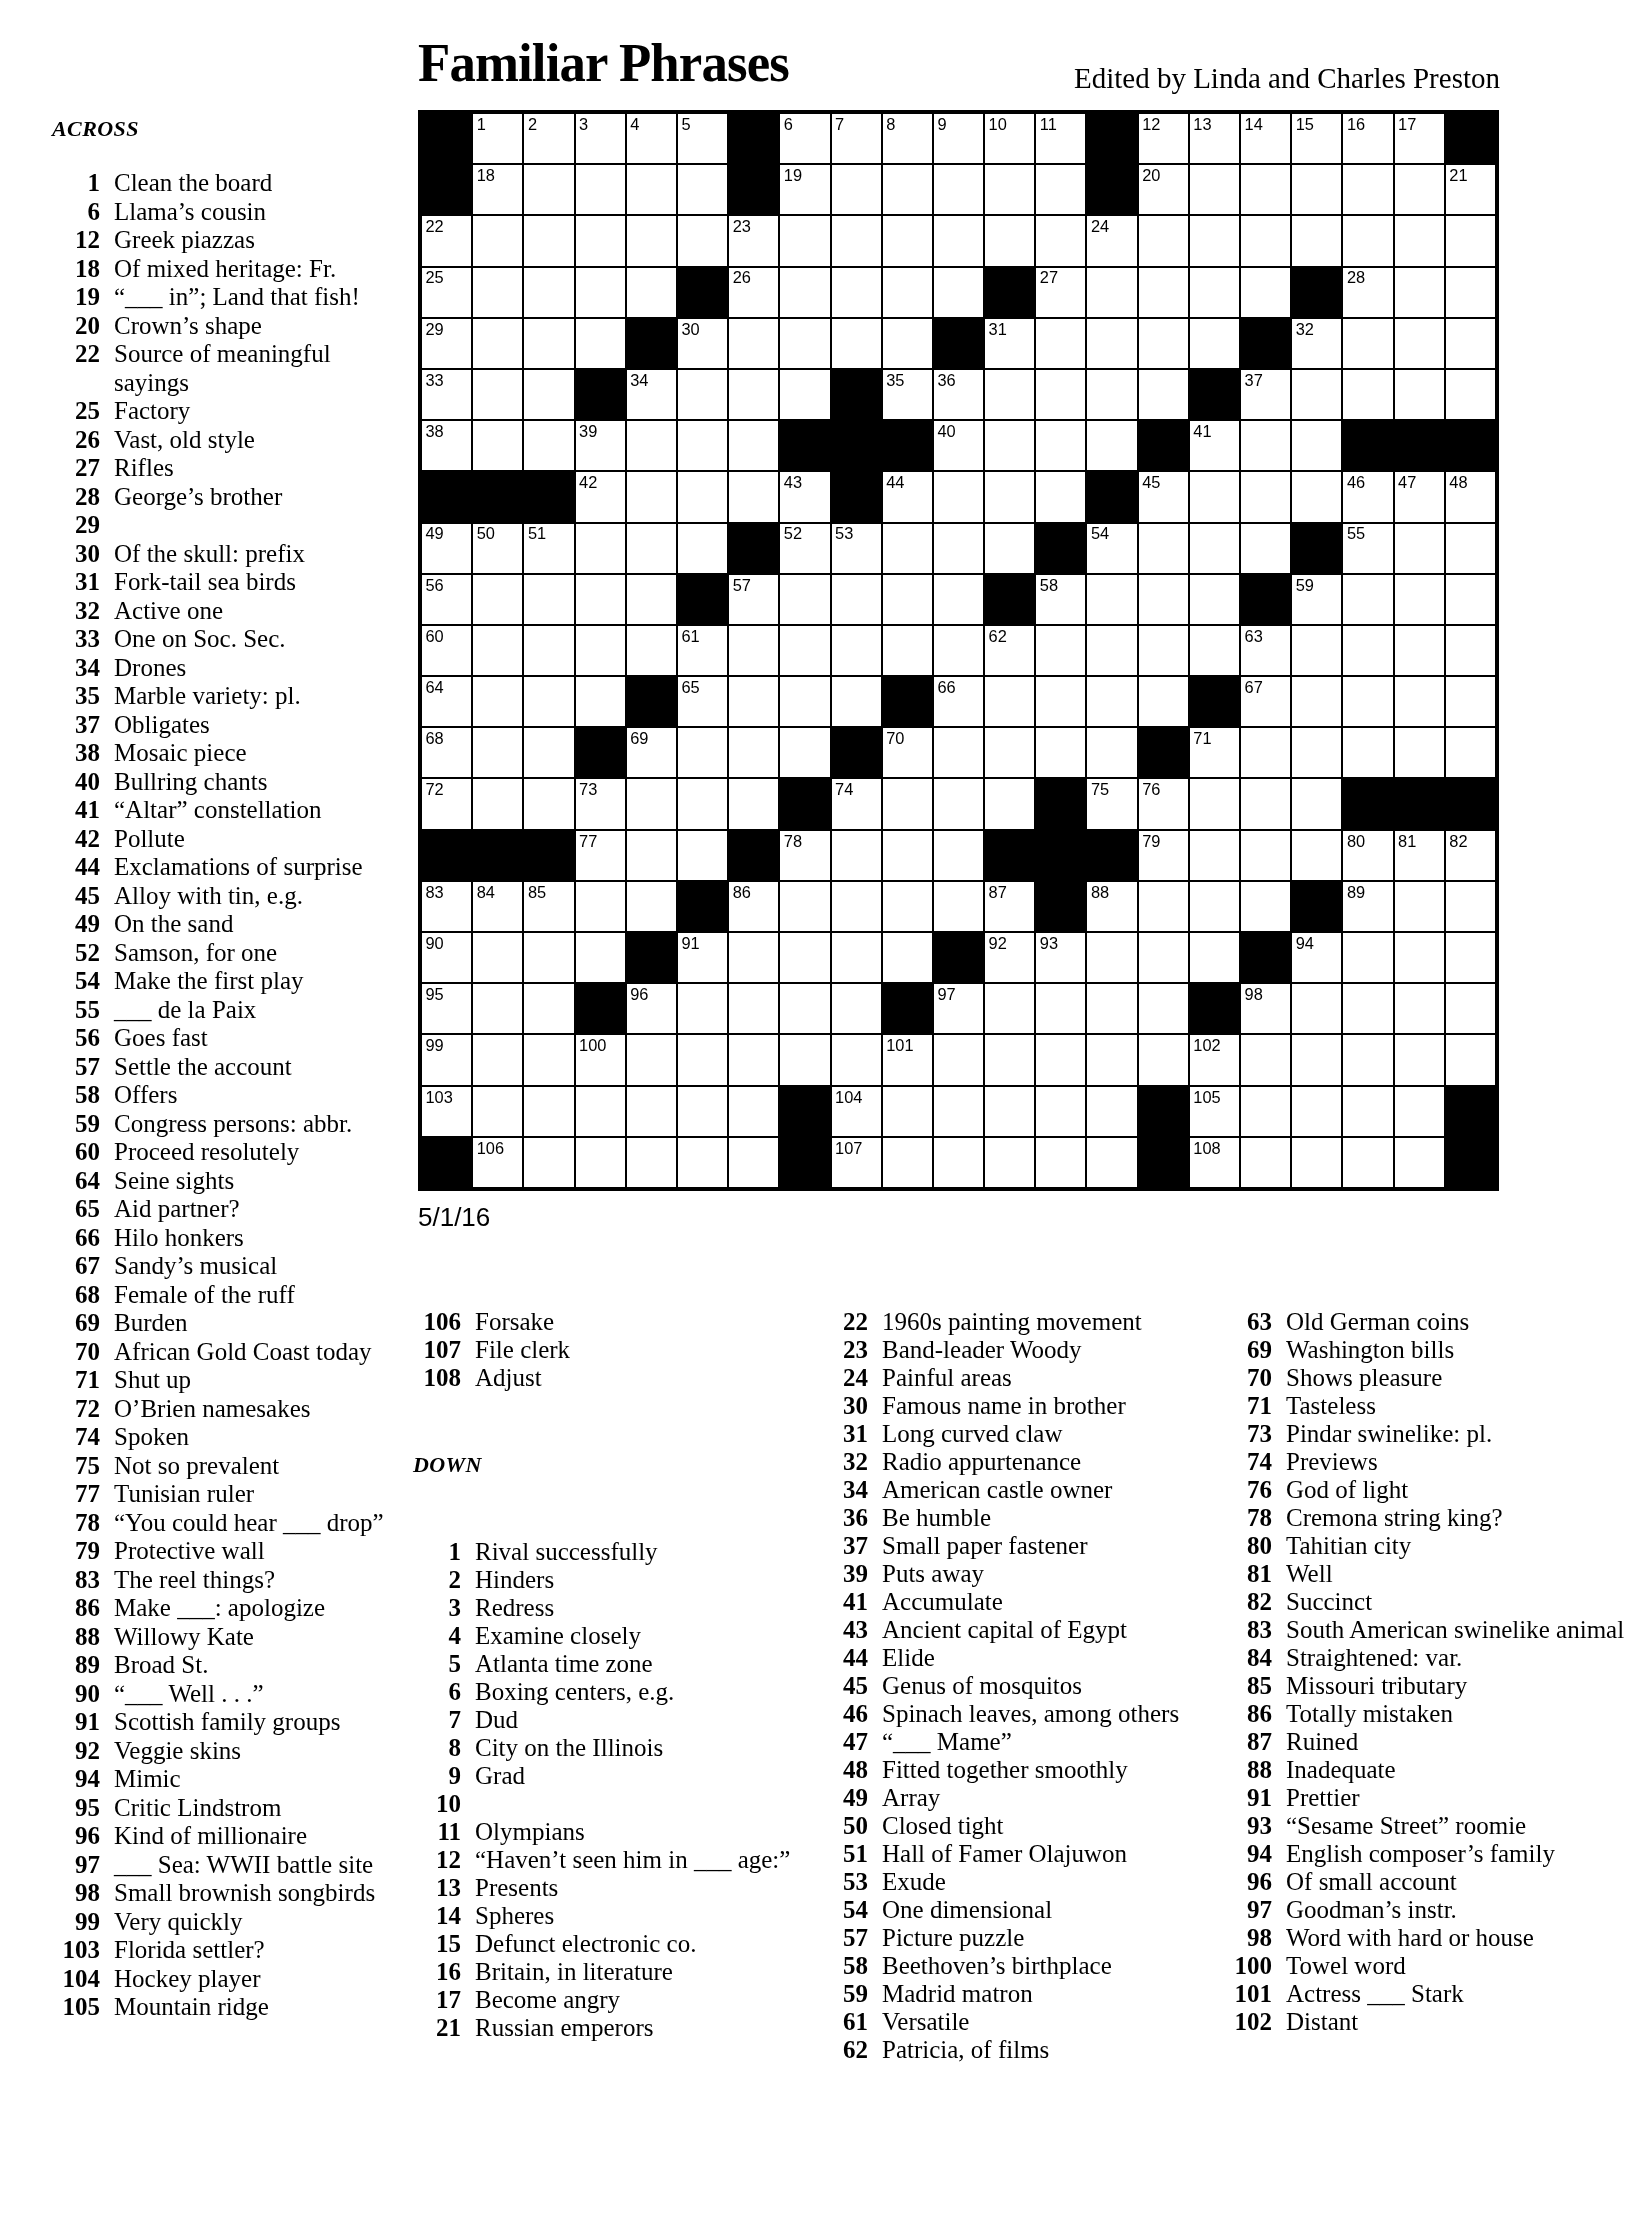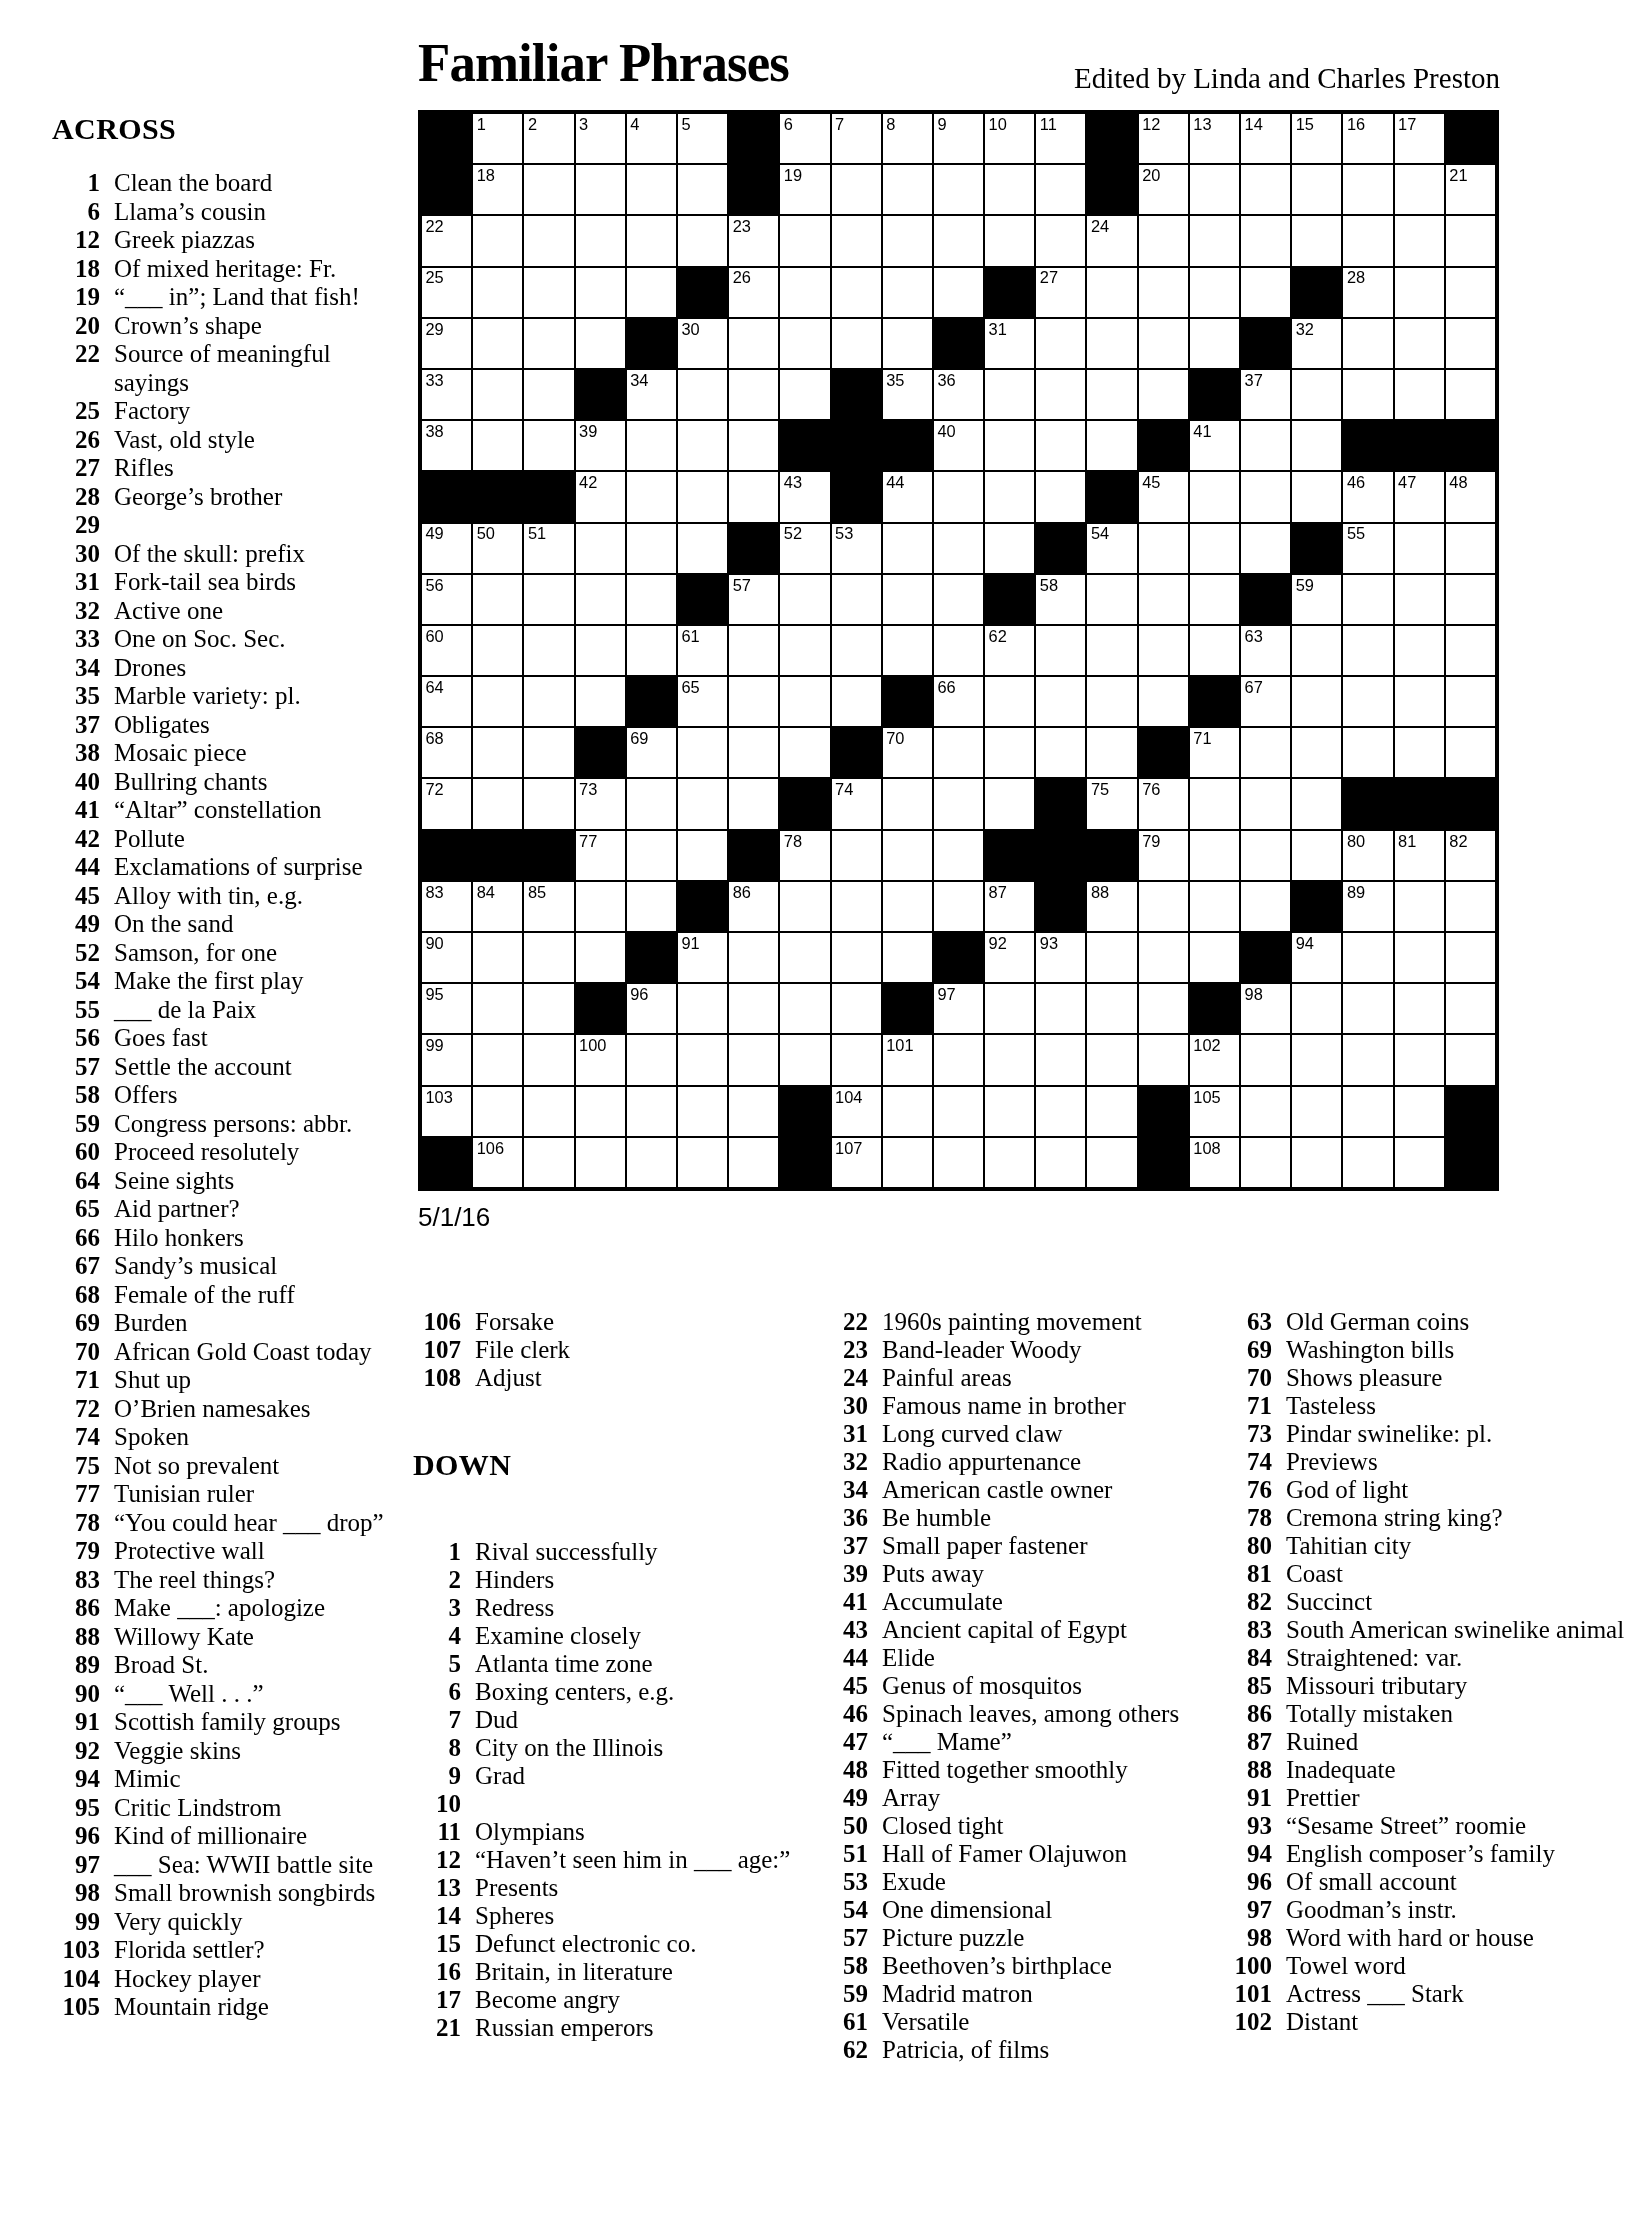--- a/index.html
+++ b/index.html
@@ -49,22 +49,23 @@
   }
 
   
   .clue-col { position:absolute; font-size:25px; }
   #col-across   { left:52px;   top:111px;  width:356px; }
   #col-bottom-1 { left:413px;  top:1308px; width:401px; }
   #col-bottom-2 { left:820px;  top:1308px; width:406px; }
   #col-bottom-3 { left:1224px; top:1308px; width:422px; }
 
   .section-header {
-    font-weight:bold; font-size:30px; letter-spacing:0.4px;
+    font-weight:bold; font-size:22px; letter-spacing:0.4px;
     line-height:35px;
+    font-style:italic;
   }
   #col-across .section-header { margin-bottom:23px; }
   .bottom .section-header { line-height:28px; margin-bottom:59px; }
   .bottom .clue-section + .clue-section { margin-top:59px; }
 
   .clue { display:flex; align-items:flex-start; }
   #col-across .clue { line-height:28.5px; }
   .bottom .clue { line-height:28px; }
   .clue .num {
     flex:0 0 48px; text-align:right; font-weight:bold;
@@ -1236,21 +1237,21 @@
       <div class="clue">
         <span class="num">78</span>
         <span class="txt">Cremona string king?</span>
       </div>
       <div class="clue">
         <span class="num">80</span>
         <span class="txt">Tahitian city</span>
       </div>
       <div class="clue">
         <span class="num">81</span>
-        <span class="txt">Coast</span>
+        <span class="txt">Well</span>
       </div>
       <div class="clue">
         <span class="num">82</span>
         <span class="txt">Succinct</span>
       </div>
       <div class="clue">
         <span class="num">83</span>
         <span class="txt">South American swinelike animal</span>
       </div>
       <div class="clue">

